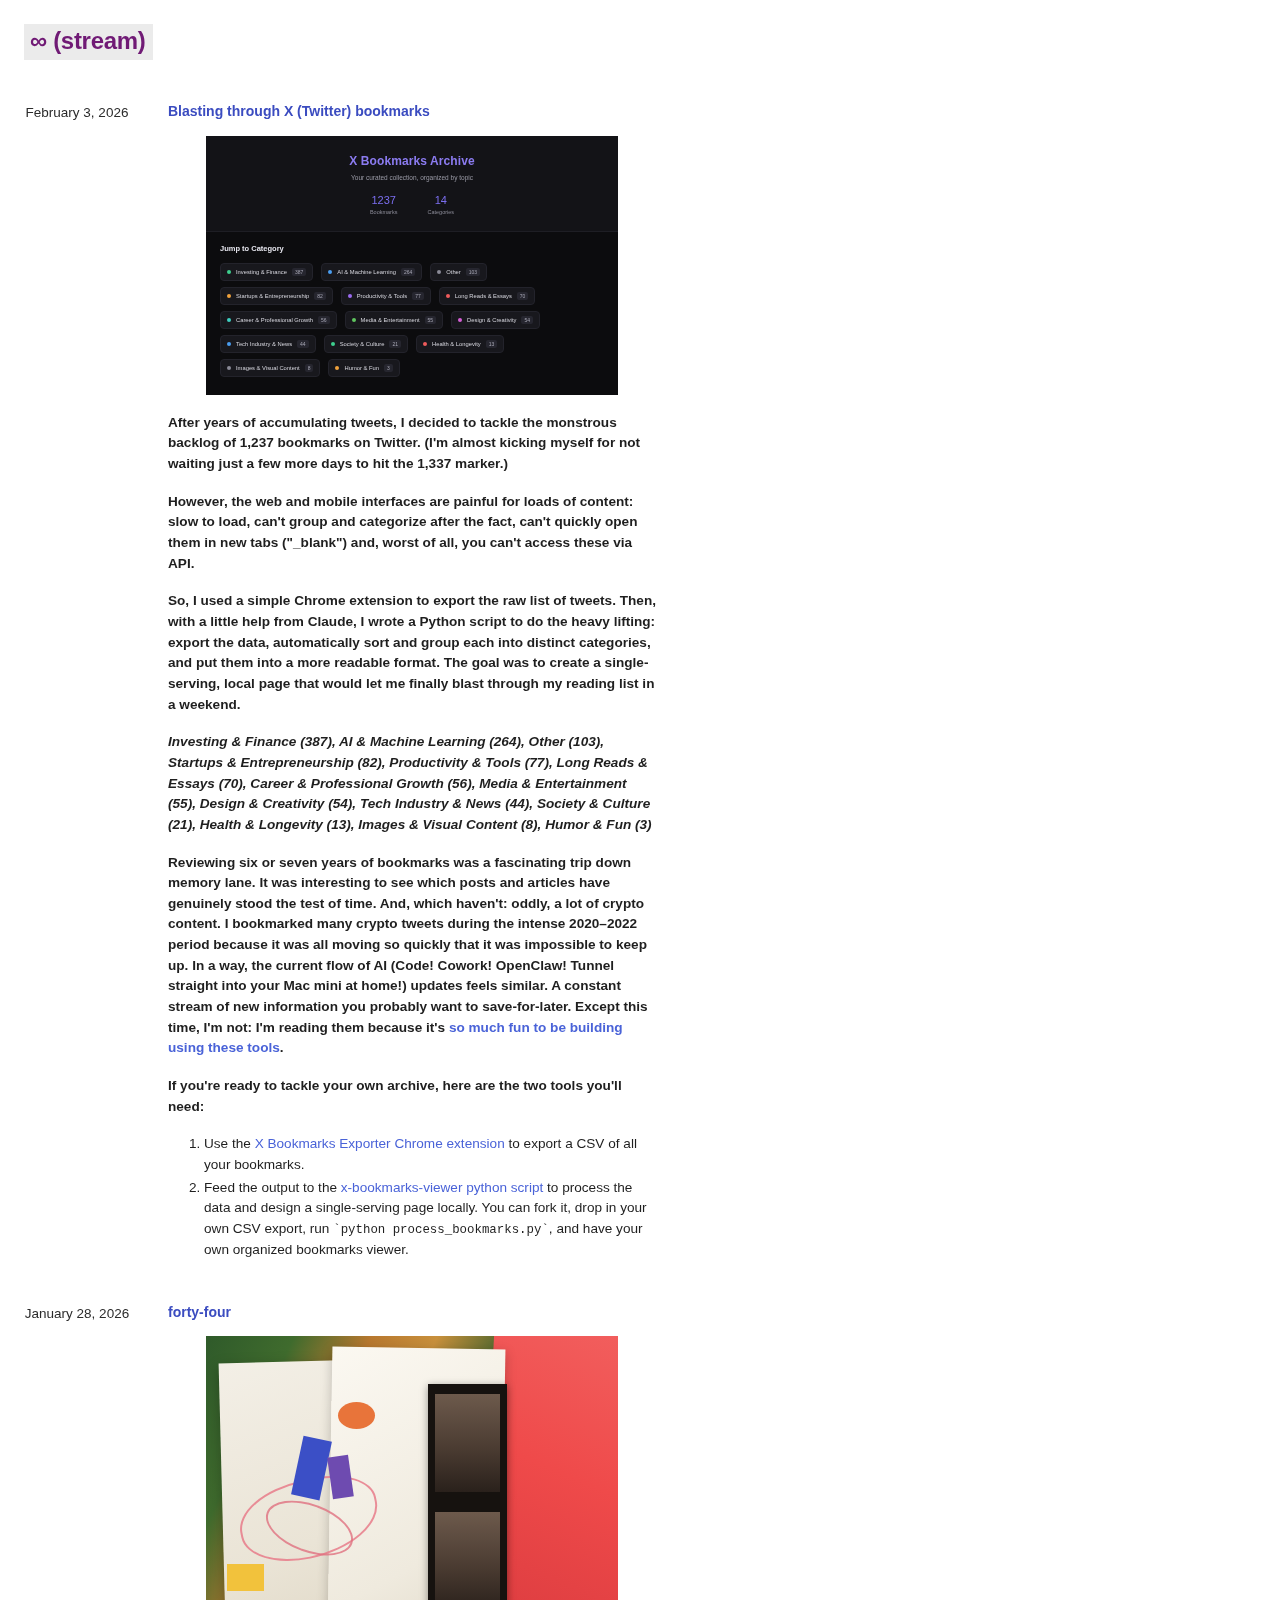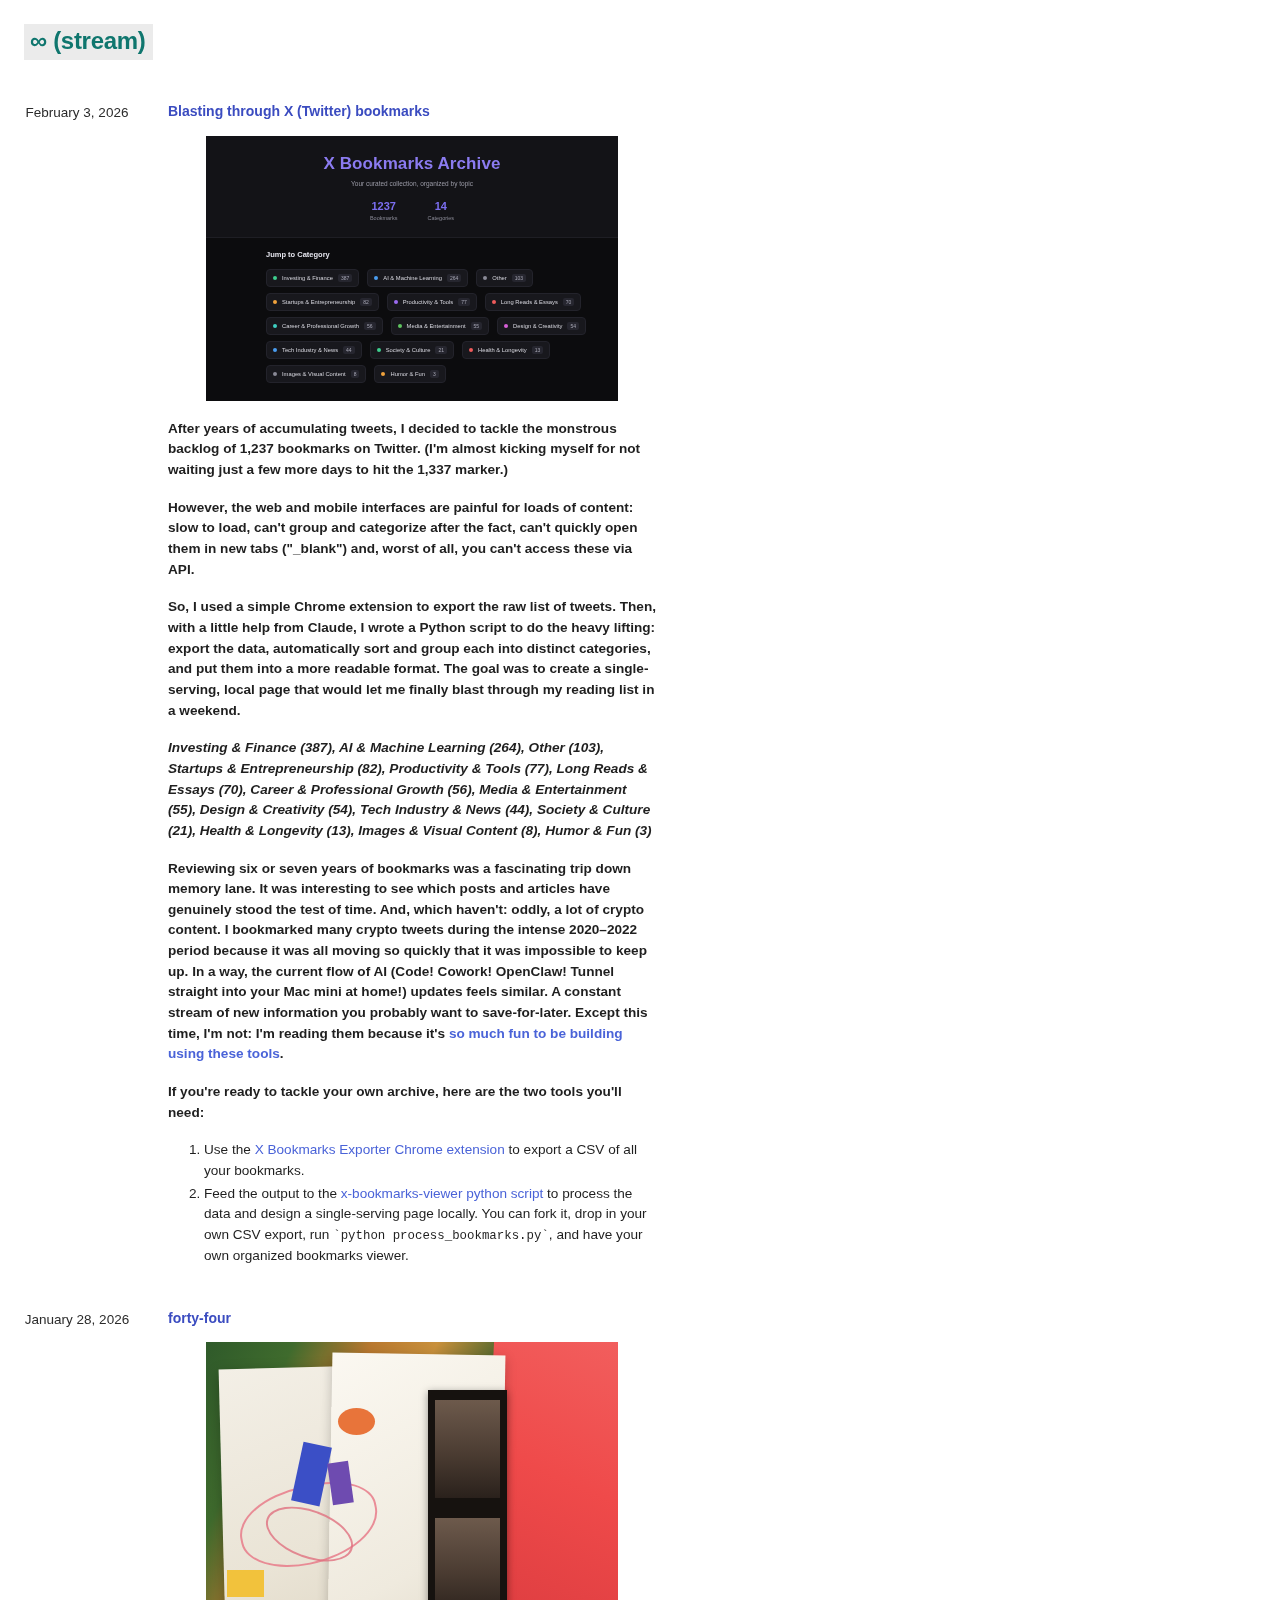--- a/index.html
+++ b/index.html
@@ -20,21 +20,21 @@
   .site-header {
     padding: 24px 0 0 24px;
   }
   .site-title {
     display: inline-block;
     font-size: 24px;
     font-weight: bold;
     letter-spacing: -0.3px;
     background: #ebebeb;
     padding: 2px 8px 4px 6px;
-    color: #0f766e;
+    color: #701a75;
     line-height: 1.25;
   }
 
   
   .stream {
     margin-top: 42px;
   }
   .entry {
     display: flex;
     align-items: flex-start;
@@ -110,49 +110,48 @@
     font-size: 7px;
   }
   .xb-hero {
     background: #131317;
     padding: 18px 10px 16px 10px;
     text-align: center;
     border-bottom: 1px solid #1e1e24;
   }
   .xb-hero h1 {
     margin: 0 0 6px 0;
-    font-size: 17px;
+    font-size: 12px;
     font-weight: bold;
     color: #8b7bf0;
     letter-spacing: 0.1px;
   }
   .xb-hero .sub {
     font-size: 6.5px;
     color: #9a9aa6;
     margin-bottom: 13px;
   }
   .xb-stats {
     display: flex;
     justify-content: center;
     gap: 30px;
   }
   .xb-stat .num {
     font-size: 11px;
-    font-weight: bold;
+    font-weight: normal;
     color: #7b6ef0;
     line-height: 1.1;
   }
   .xb-stat .lbl {
     font-size: 5.5px;
     color: #8a8a96;
     margin-top: 3px;
   }
   .xb-jump {
     padding: 12px 14px 18px 14px;
-    margin-left: 46px;
   }
   .xb-jump h2 {
     margin: 0 0 10px 0;
     font-size: 7.5px;
     font-weight: bold;
     color: #e4e4ec;
   }
   .xb-cats {
     display: flex;
     flex-wrap: wrap;

